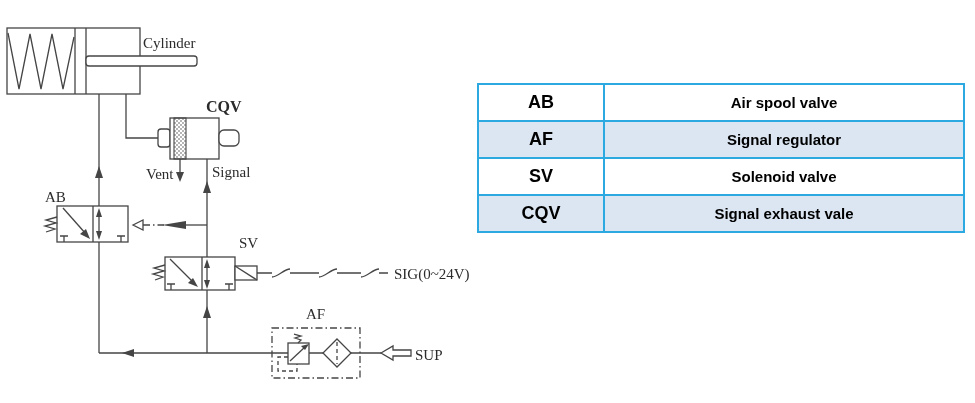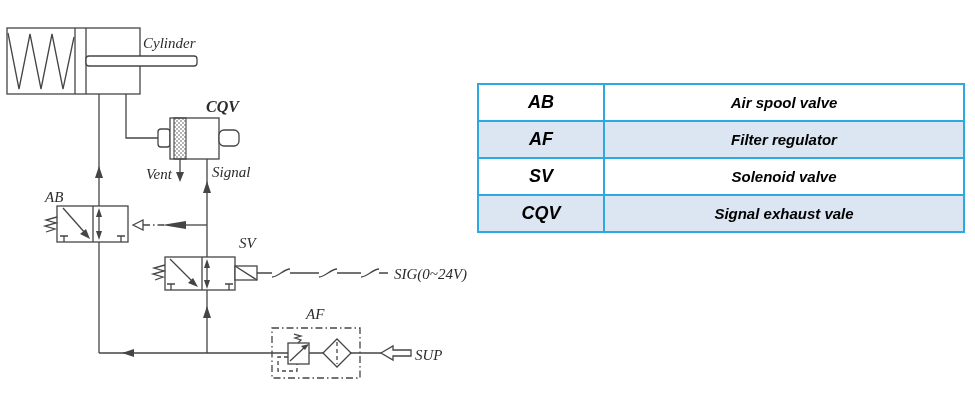--- a/index.html
+++ b/index.html
@@ -1,17 +1,17 @@
 <!DOCTYPE html>
 <html><head>
 <meta charset="utf-8">
 <style>
   html,body{margin:0;padding:0;background:#ffffff;}
   #stage{position:relative;width:975px;height:403px;background:#fff;overflow:hidden;
-         font-family:"Liberation Serif",serif;font-style:italic;}
+         font-family:"Liberation Serif",serif;}
   #diagram{position:absolute;left:0;top:0;}
   svg text{fill:#2b2b2b;font-family:"Liberation Serif",serif;font-size:15px;}
   svg .lbl-bold{font-weight:bold;font-size:16px;}
   .stroke{stroke:#454545;stroke-width:1.3;fill:none;}
   .whitefill{stroke:#454545;stroke-width:1.3;fill:#ffffff;}
   .filled{fill:#454545;stroke:none;}
   .dashdot{stroke-dasharray:7 3 1.5 3;}
   .dashed{stroke-dasharray:4 3;}
   #legend{position:absolute;left:477px;top:83px;border-collapse:collapse;
           font-family:"Liberation Sans",sans-serif;}
@@ -129,21 +129,21 @@
   </svg>
 
   <table id="legend">
     <tbody>
       <tr class="plain">
         <td class="abbr">AB</td>
         <td class="meaning">Air spool valve</td>
       </tr>
       <tr class="alt">
         <td class="abbr">AF</td>
-        <td class="meaning">Filter regulator</td>
+        <td class="meaning">Signal regulator</td>
       </tr>
       <tr class="plain">
         <td class="abbr">SV</td>
         <td class="meaning">Solenoid valve</td>
       </tr>
       <tr class="alt">
         <td class="abbr">CQV</td>
         <td class="meaning">Signal exhaust vale</td>
       </tr>
     </tbody>

